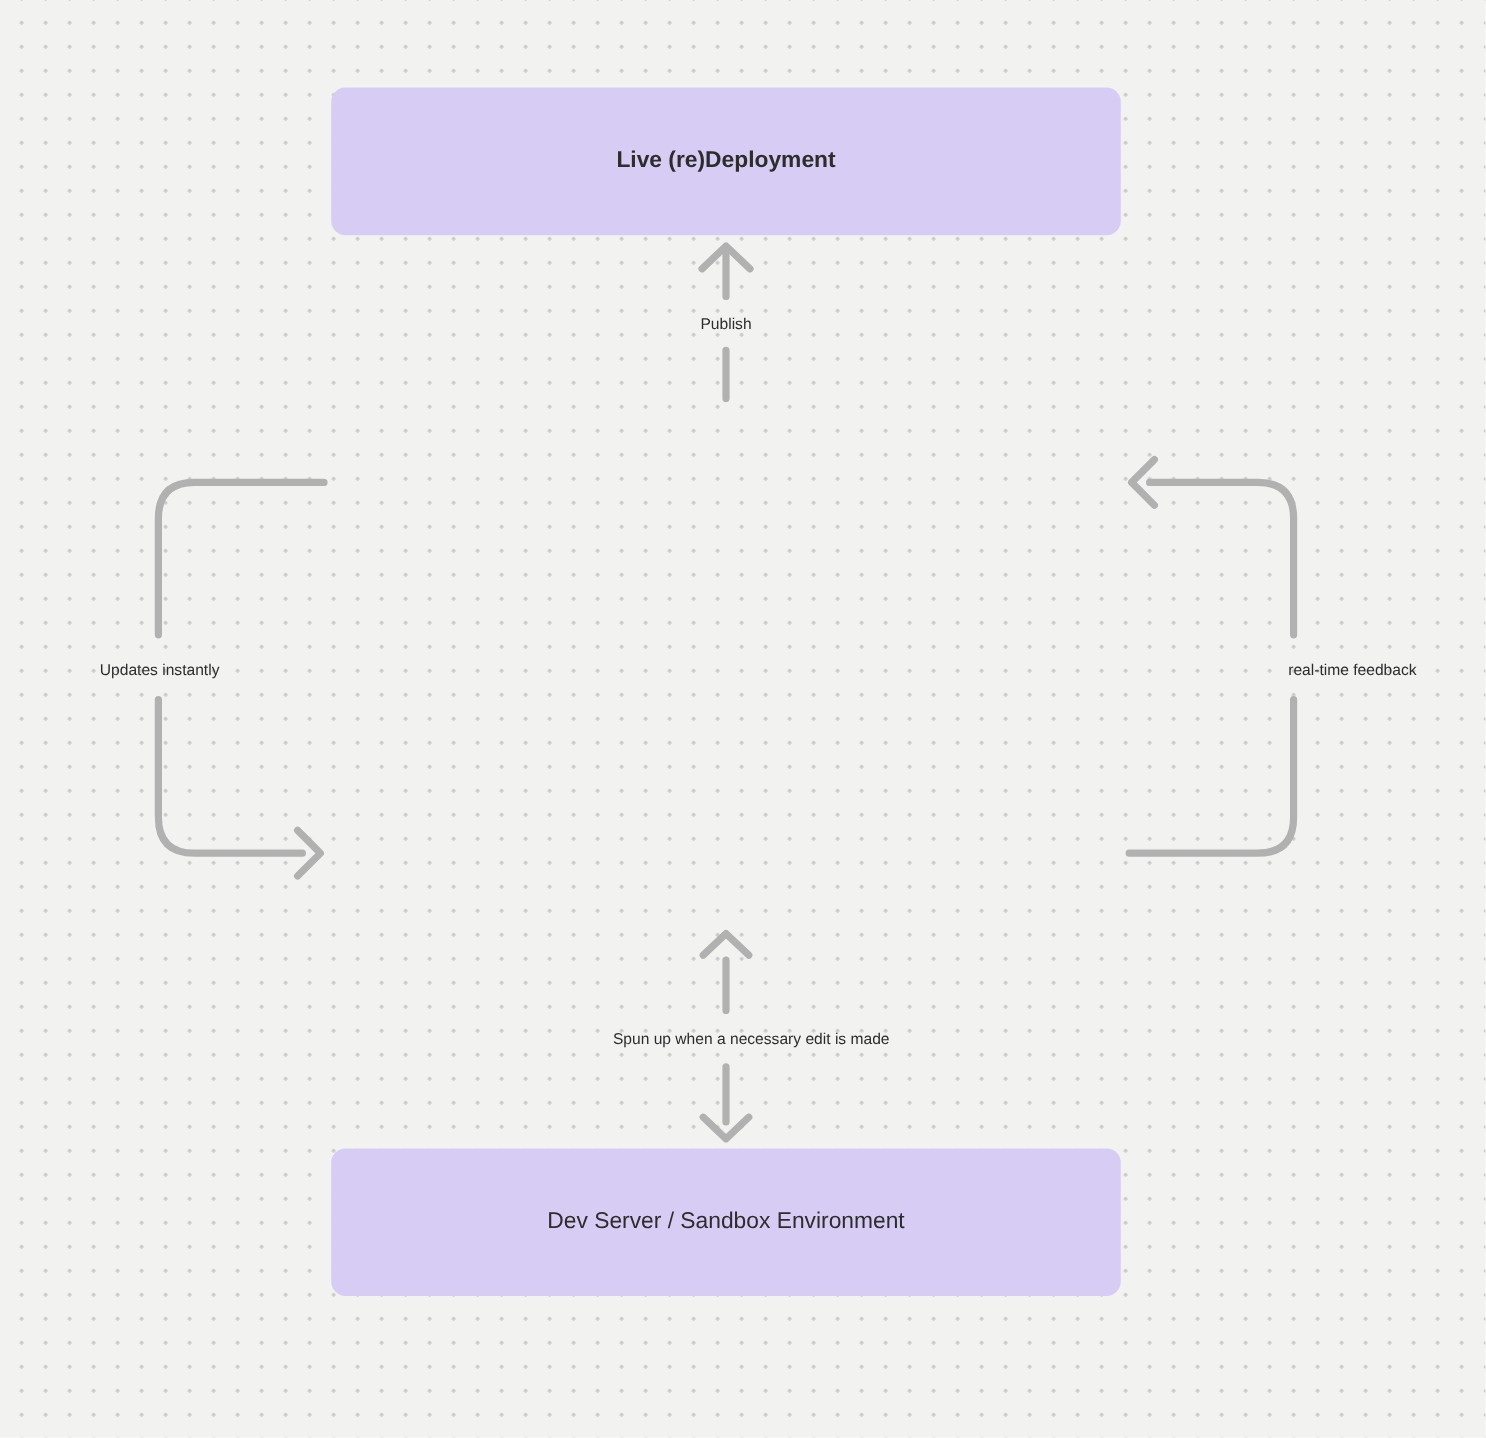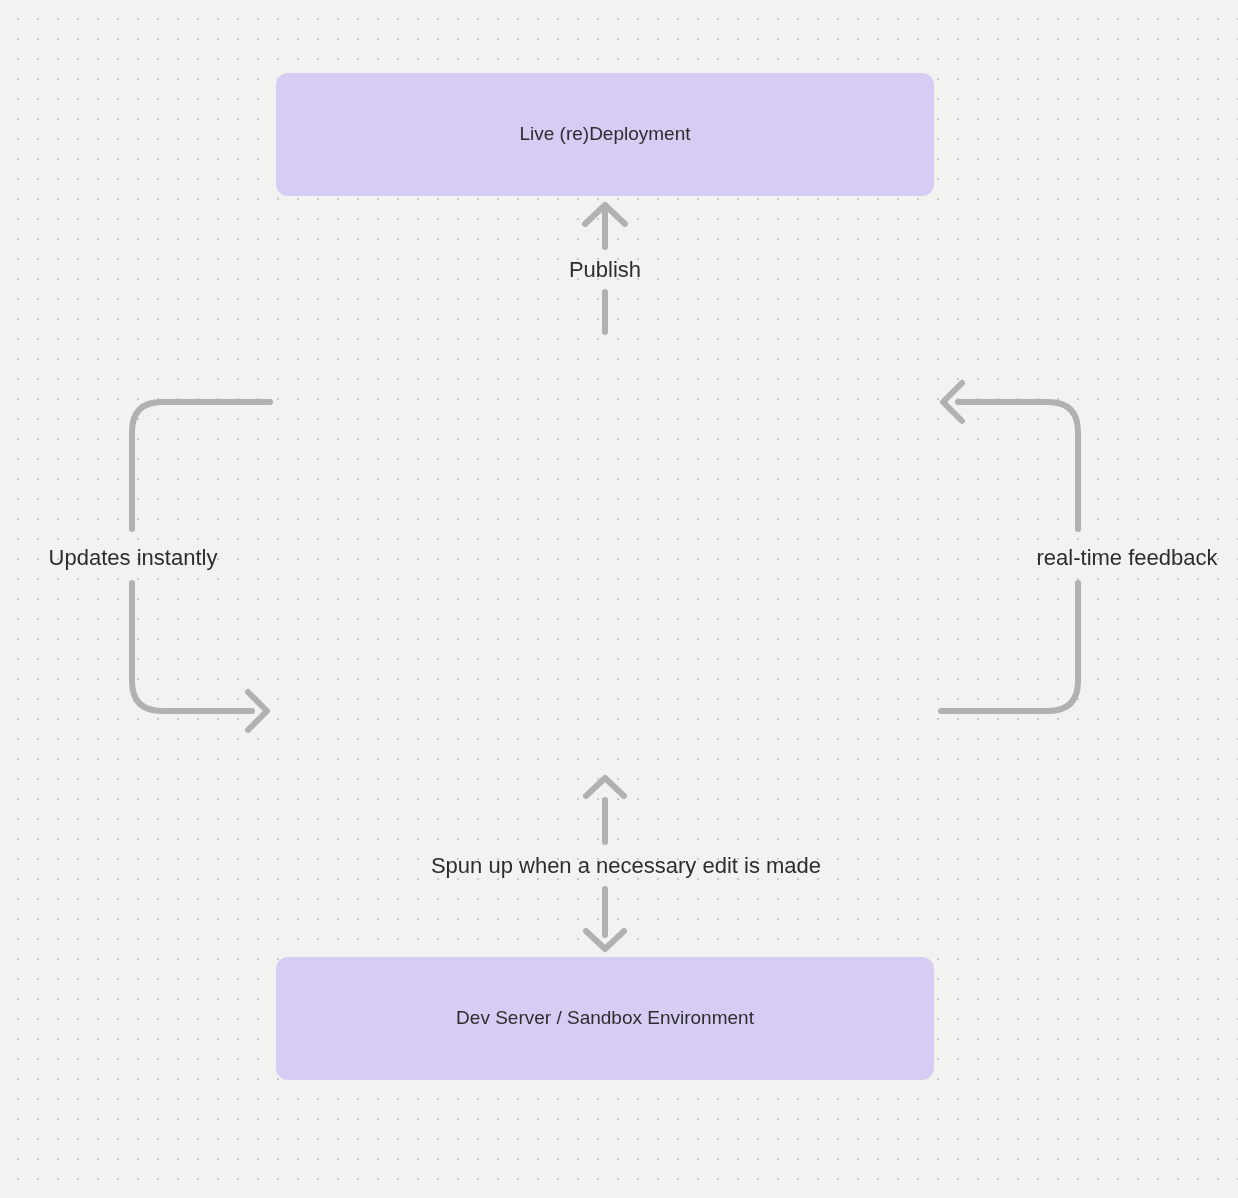--- a/index.html
+++ b/index.html
@@ -29,42 +29,42 @@
     background:var(--node-fill);
     border-radius:12px;
     display:flex;
     align-items:center;
     justify-content:center;
     color:var(--node-text);
     font-size:19px;
     line-height:1.2;
     text-align:center;
   }
-  .node-live{top:73px;}
+  .node-live{top:73px;font-weight:bold;}
   .node-user{top:341px;}
   .node-preview{top:650px;}
   .node-dev{top:957px;}
   .edges{
     position:absolute;
     left:0;top:0;
     width:1238px;height:1198px;
     pointer-events:none;
   }
   .edges path{
     fill:none;
     stroke:var(--connector);
     stroke-width:6;
     stroke-linecap:round;
     stroke-linejoin:round;
   }
   .edge-label{
     position:absolute;
     transform:translate(-50%,-50%);
     white-space:nowrap;
-    font-size:22px;
+    font-size:13px;
     color:var(--label-text);
     line-height:1.2;
   }
   .label-publish{left:605px;top:270px;}
   .label-updates{left:133px;top:558px;}
   .label-feedback{left:1079px;top:558px;margin-left:48px;}
   .label-spunup{left:608px;top:866px;margin-left:18px;}
 </style>
 </head>
 <body>

